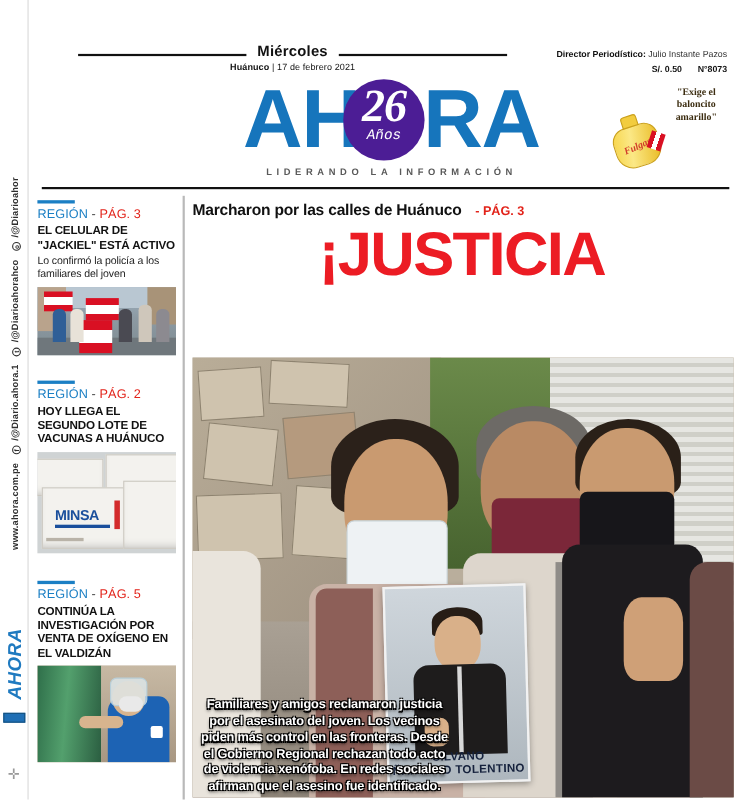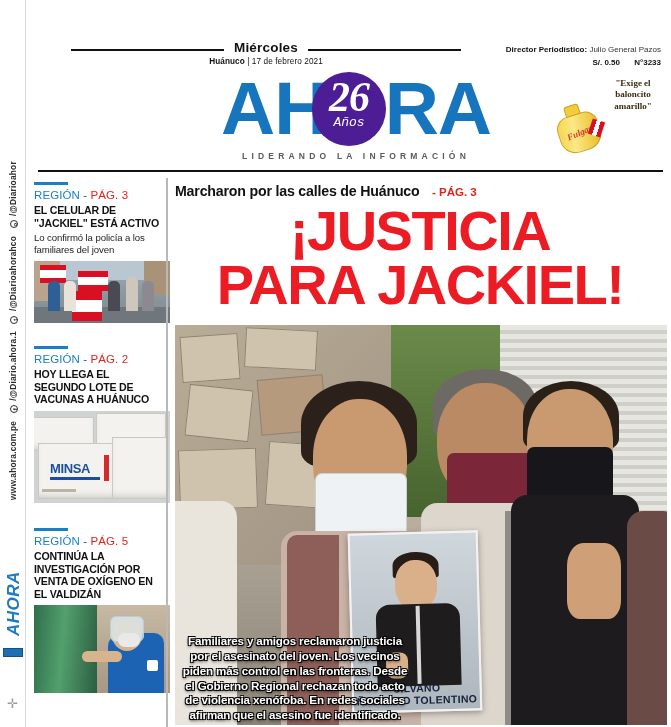--- a/index.html
+++ b/index.html
@@ -144,21 +144,21 @@
   .kicker .region { color: #1b7fc4; }
   .kicker .sep { color: #444; }
   .kicker .pag { color: #e2231a; }
   .headline {
     font-size: 10.6px; font-weight: bold; color: #111; line-height: 1.18;
     letter-spacing: -.2px;
   }
   .subline {
     margin-top: 3px; font-size: 9.6px; color: #222; line-height: 1.25; letter-spacing: -.1px;
   }
-  .thumb { margin-top: 5px; width: 136px; position: relative; overflow: hidden; text-align: center; }
+  .thumb { margin-top: 5px; width: 126px; position: relative; overflow: hidden; text-align: center; }
 
   
   .t1 { height: 62px; background: linear-gradient(#9fb4c4 0%, #8d9aa3 45%, #7d8a90 100%); }
   .t1 .sky { position: absolute; left: 0; top: 0; width: 100%; height: 30%; background: #b9c7d2; }
   .t1 .bld { position: absolute; top: 0; width: 26px; height: 40px; background: #b9a38c; }
   .t1 .ground { position: absolute; left: 0; bottom: 0; width: 100%; height: 26%; background: #6f777c; }
   .t1 .flag {
     position: absolute; background: linear-gradient(to bottom,#d91023 0 30%,#fff 30% 70%,#d91023 70% 100%);
   }
   .t1 .person { position: absolute; bottom: 12px; width: 12px; height: 30px; border-radius: 5px 5px 0 0; }
@@ -286,25 +286,25 @@
       <div class="dateline-place">
         <b>Huánuco</b>
         <span>|</span>
         <span>17 de febrero 2021</span>
       </div>
     </div>
 
     <div class="imprint">
       <div>
         <span class="lbl">Director Periodístico:</span>
-        <span>Julio General Pazos</span>
+        <span>Julio Instante Pazos</span>
       </div>
       <div class="row2">
         <span>S/. 0.50</span>
-        <span class="num">N°3233</span>
+        <span class="num">N°8073</span>
       </div>
     </div>
 
 
     <div class="brand">
       <div class="brand-word">
         <span>AH</span><span style="visibility:hidden">O</span><span>RA</span>
       </div>
       <div class="brand-badge">
         <div class="num">26</div>
@@ -397,21 +397,20 @@
   <div class="maincol">
     <div class="main-divider"></div>
 
     <div class="lede">
       <span class="lede-text">Marcharon por las calles de Huánuco</span>
       <span class="lede-pag">- PÁG. 3</span>
     </div>
 
     <div class="bighead">
       <div>¡JUSTICIA</div>
-      <div>PARA JACKIEL!</div>
     </div>
 
     <div class="photo">
       <div class="ph-wall"></div>
       <div class="ph-stone" style="left:6px;top:10px;width:58px;height:46px;transform:rotate(-4deg)"></div>
       <div class="ph-stone" style="left:70px;top:4px;width:72px;height:40px;transform:rotate(3deg)"></div>
       <div class="ph-stone" style="left:12px;top:62px;width:64px;height:52px;transform:rotate(6deg)"></div>
       <div class="ph-stone" style="left:84px;top:52px;width:66px;height:56px;transform:rotate(-5deg);background:#b59a7e"></div>
       <div class="ph-stone" style="left:4px;top:124px;width:78px;height:60px;transform:rotate(-2deg)"></div>
       <div class="ph-stone" style="left:92px;top:118px;width:62px;height:64px;transform:rotate(4deg)"></div>

